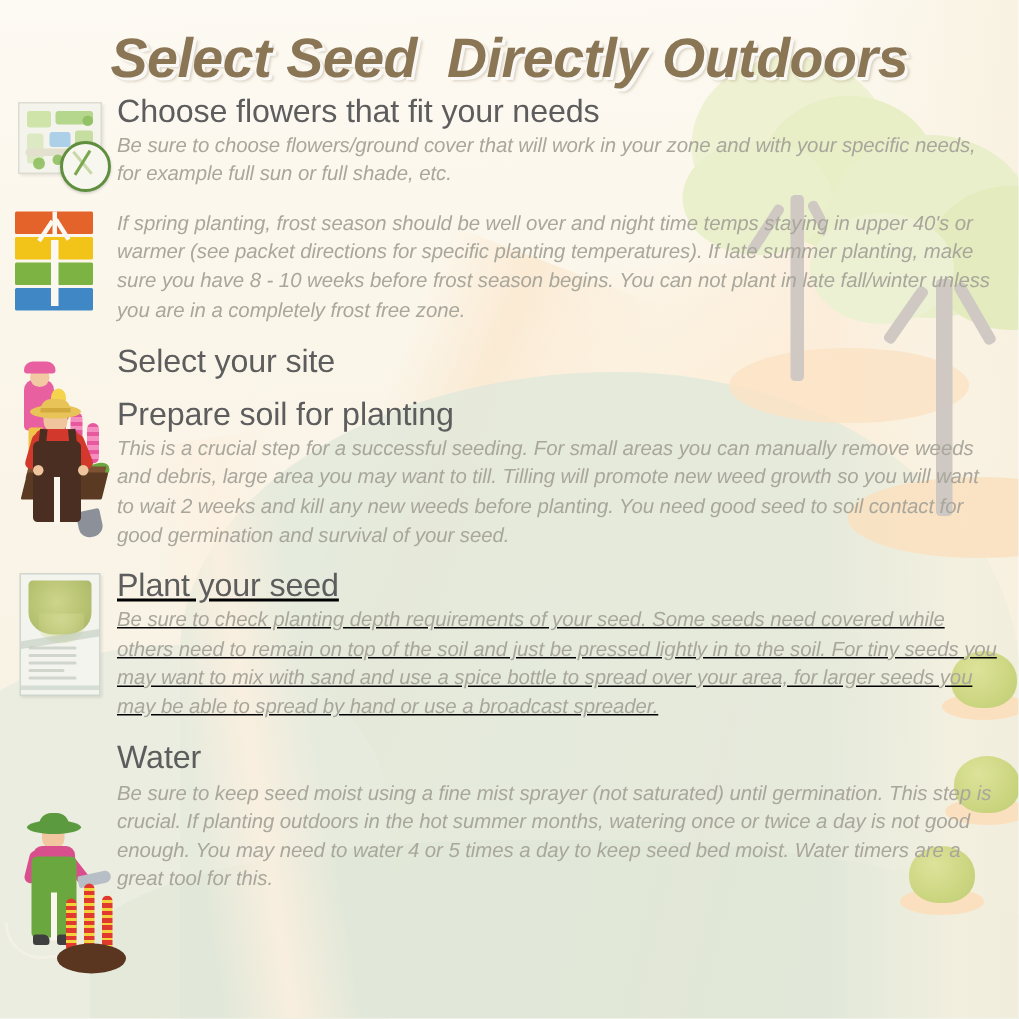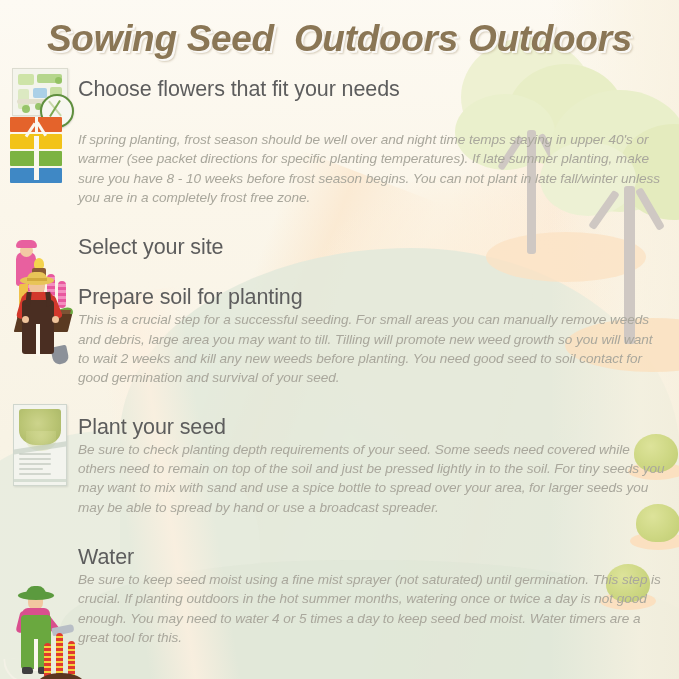--- a/index.html
+++ b/index.html
@@ -183,21 +183,20 @@
     align-items: flex-start;
   }
   .step-icon {
     position: relative;
     flex: 0 0 78px;
     height: 0;
   }
   .step-body {
     flex: 1 1 auto;
     padding-right: 12px;
-    margin-top: 15px;
   }
   .step-title {
     font-family: "Liberation Sans", sans-serif;
     font-size: 21.5px;
     font-weight: normal;
     color: #5d5d5d;
     line-height: 1.12;
     margin: 0 0 1px 0;
     letter-spacing: -0.1px;
   }
@@ -209,21 +208,21 @@
     color: #a9a79c;
     margin: 0;
     letter-spacing: -0.05px;
   }
 
   
   .s1 { margin-top: 0px; }
   .s2 { margin-top: 13px; }
   .s3 { margin-top: 13px; align-items: center; }
   .s4 { margin-top: 10px; }
-  .s5 { margin-top: 12px; }
+  .s5 { margin-top: 12px; text-decoration: underline; }
   .s6 { margin-top: 13px; align-items: center; }
 
   
   .ico {
     position: absolute;
     left: 10px;
   }
 
   
   #ico-plan { top: 4px; width: 62px; height: 62px; }
@@ -588,21 +587,21 @@
     <div class="bush" id="bush2">
       <div class="pad"></div>
         <div class="ball"></div>
     </div>
     <div class="bush" id="bush3">
       <div class="pad"></div>
         <div class="ball"></div>
     </div>
   </div>
 
-  <div class="title">Sowing Seed  Outdoors Outdoors</div>
+  <div class="title">Select Seed  Directly Outdoors</div>
 
   <div class="steps">
 
     <div class="step s1">
       <div class="step-icon">
         <div class="ico" id="ico-plan">
           <div class="sheet">
             <div class="bed b1"></div>
               <div class="bed b2"></div>
               <div class="bed b3"></div>
@@ -614,20 +613,21 @@
               <div class="shrub sh3"></div>
           </div>
           <div class="compass">
             <div class="needle-b"></div>
               <div class="needle-a"></div>
           </div>
         </div>
       </div>
       <div class="step-body">
         <div class="step-title">Choose flowers that fit your needs</div>
+        <div class="step-desc">Be sure to choose flowers/ground cover  that will work in your zone and with your specific needs, for example full sun or full shade, etc.</div>
       </div>
     </div>
 
     <div class="step s2">
       <div class="step-icon">
         <div class="ico" id="ico-seasons">
           <div class="band sp"></div>
           <div class="band su"></div>
           <div class="band au"></div>
           <div class="band wi"></div>

